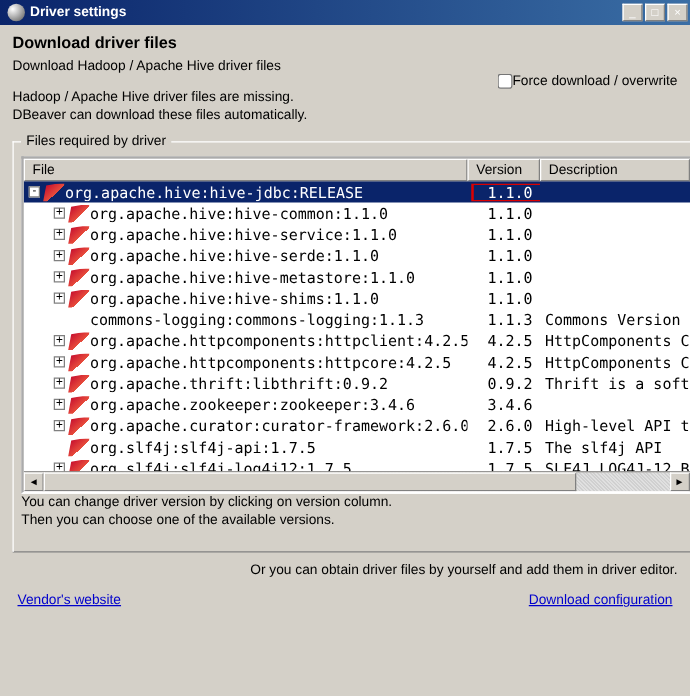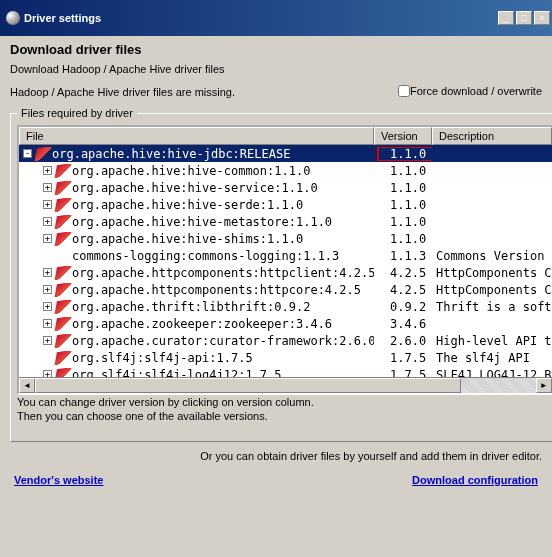--- a/index.html
+++ b/index.html
@@ -7,21 +7,21 @@
   font-family: "Microsoft Sans Serif", Tahoma, sans-serif;
   font-size: 11px;
   background: #d4d0c8;
   width: 552px;
   height: 557px;
   overflow: hidden;
 }
 .titlebar {
   background: linear-gradient(to right, #0a246a, #3a6ea5);
   color: #fff;
-  height: 36px;
+  height: 20px;
   display: flex;
   align-items: center;
   padding: 0 2px;
 }
 .titlebar-icon {
   width: 14px; height: 14px;
   margin: 0 4px;
   border-radius: 50%;
   background: radial-gradient(circle at 30% 30%, #fff, #555);
 }
@@ -31,23 +31,23 @@
   width: 16px; height: 14px;
   background: #d4d0c8;
   border: 1px solid #808080;
   border-top-color: #fff; border-left-color: #fff;
   font-size: 9px; line-height: 12px; text-align: center;
   font-family: Marlett, Arial;
   cursor: pointer;
 }
 .content { padding: 6px 10px 0 10px; }
 .header h2 { font-size: 13px; font-weight: bold; margin-bottom: 6px; }
-.header .sub { font-size: 11px; margin-bottom: 10px; }
+.header .sub { font-size: 11px; }
 .missing-row { display: flex; align-items: flex-start; margin-bottom: 8px; }
-.missing-text { flex: 1; font-size: 11px; line-height: 14px; }
+.missing-text { flex: 1; font-size: 11px; line-height: 14px; margin-top: 12px; }
 .force { display: flex; align-items: center; gap: 0; font-size: 11px; }
 .force input { width: 12px; height: 12px; }
 fieldset {
   border: 1px solid #808080;
   border-top-color: #fff; border-left-color: #fff;
   padding: 6px;
   margin-bottom: 8px;
 }
 fieldset legend { font-size: 11px; padding: 0 4px; background: #d4d0c8; margin-top: 16px; }
 .grid {
@@ -110,21 +110,21 @@
   width: 16px; height: 15px;
   background: #d4d0c8;
   border: 1px solid #808080;
   border-top-color: #fff; border-left-color: #fff;
   font-size: 8px; text-align: center; line-height: 13px;
 }
 .strack { flex: 1; background: repeating-linear-gradient(45deg,#e0e0e0,#e0e0e0 1px,#d0d0d0 1px,#d0d0d0 2px); position: relative; }
 .sthumb { position: absolute; left: 0; width: 85%; top: 0; bottom: 0; background: #d4d0c8; border: 1px solid #808080; border-top-color: #fff; border-left-color: #fff; }
 .hint { font-size: 11px; line-height: 14px; margin-bottom: 12px; }
 .obtain { font-size: 11px; margin-bottom: 12px; text-align: right; }
-.links { display: flex; justify-content: space-between; padding: 0 4px; font-weight: bold; }
+.links { display: flex; justify-content: space-between; padding: 0 4px; }
 .links a { color: #0000cc; text-decoration: underline; font-size: 11px; cursor: pointer; }
 .ver-box { display: inline-block; padding: 0 12px; }
 </style>
 </head>
 <body>
 
 <div class="titlebar">
   <div class="titlebar-icon"></div>
   <div class="titlebar-text">Driver settings</div>
   <div class="titlebar-btns">
@@ -136,20 +136,21 @@
 
 <div class="content">
   <div class="header">
     <h2>Download driver files</h2>
     <div class="sub">Download Hadoop / Apache Hive driver files</div>
   </div>
 
   <div class="missing-row">
     <div class="missing-text">
       <span>Hadoop / Apache Hive driver files are missing.</span><br>
+      <span>DBeaver can download these files automatically.</span>
     </div>
     <label class="force">
       <input type="checkbox" style="">
       <span>Force download / overwrite</span>
     </label>
   </div>
 
   <fieldset>
     <legend>Files required by driver</legend>
     <div class="grid">

